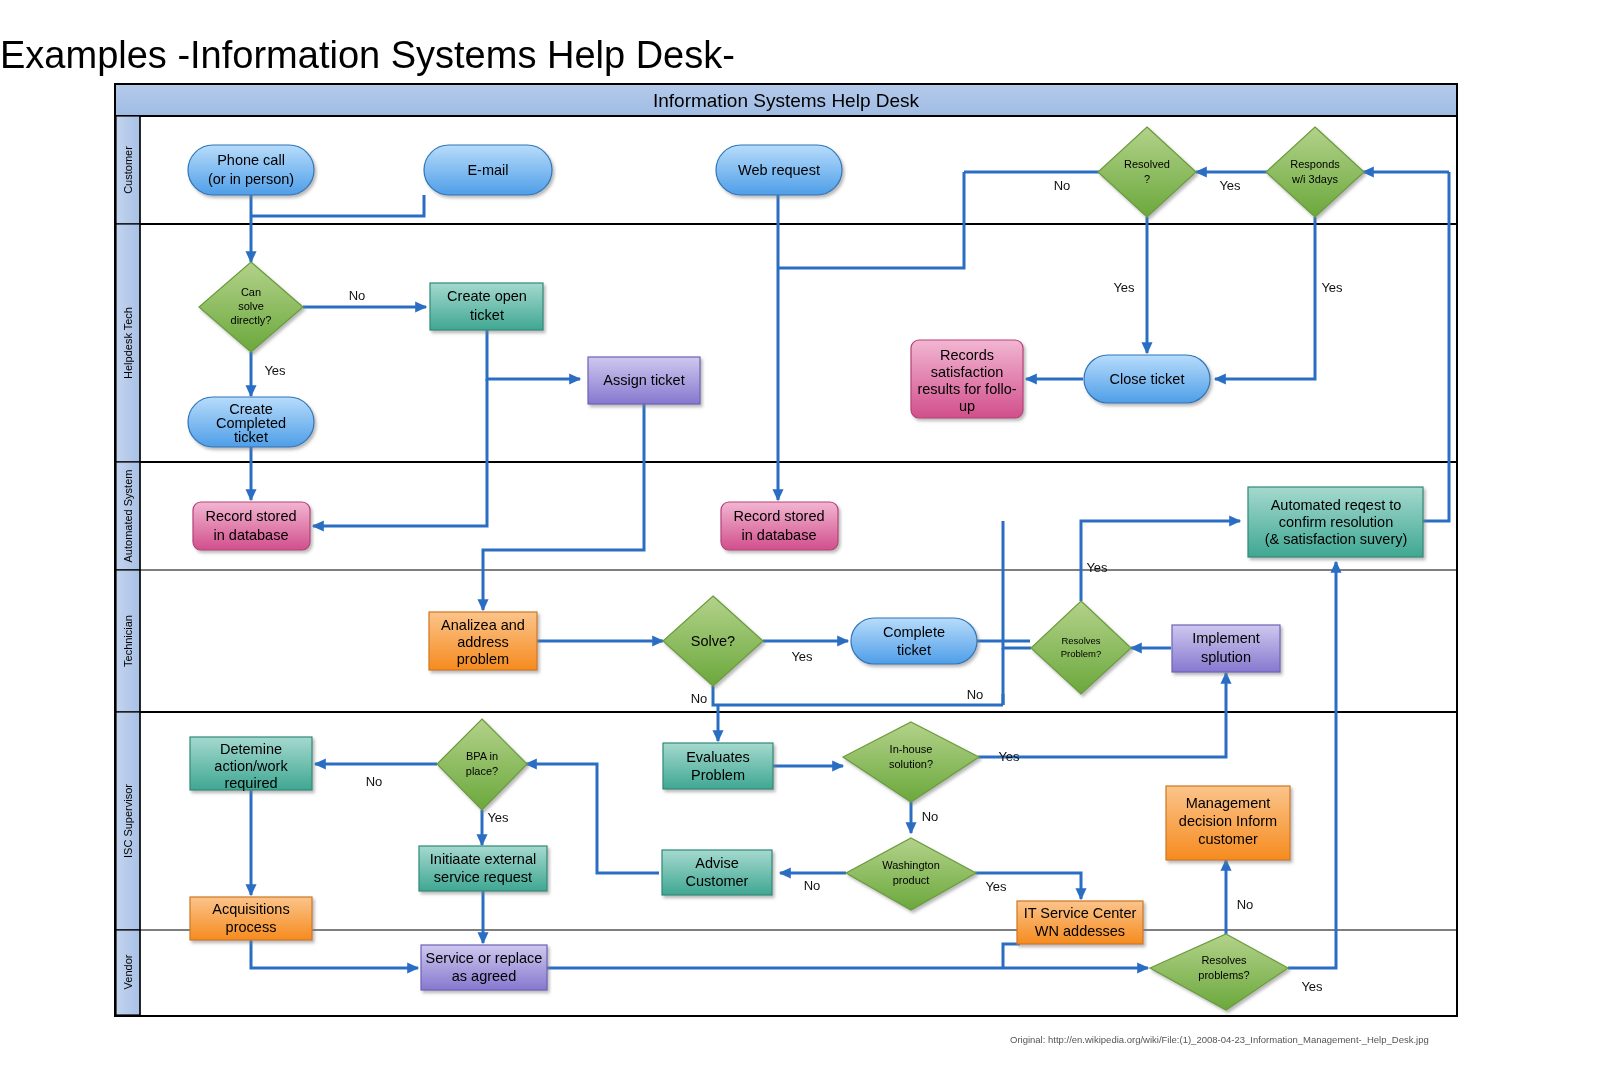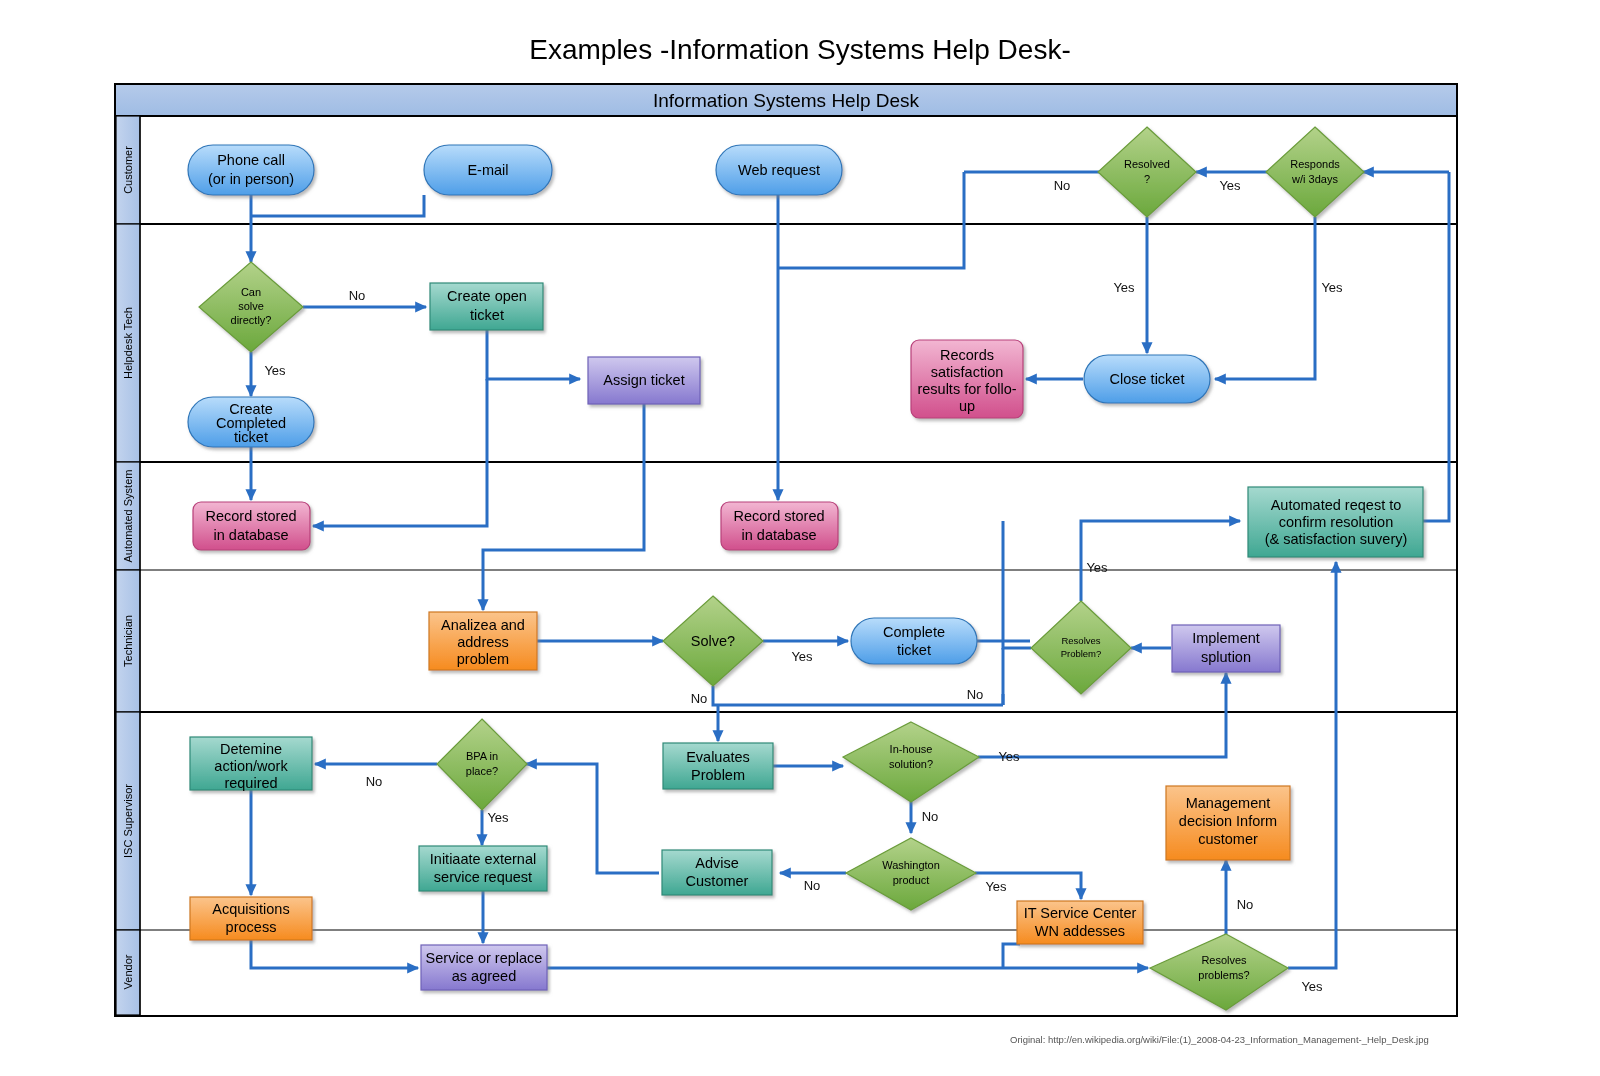--- a/index.html
+++ b/index.html
@@ -13,22 +13,22 @@
     width: 1600px;
     height: 1076px;
     background: #ffffff;
     overflow: hidden;
   }
   #title {
     position: absolute;
     left: 0;
     top: 34px;
     width: 1600px;
-    text-align: center;
-    font-size: 28px;
+    text-align: left;
+    font-size: 38px;
     color: #000000;
     font-family: "Liberation Sans", sans-serif;
     letter-spacing: 0px;
   }
   #flow {
     position: absolute;
     left: 0;
     top: 0;
   }
   .lane-label {

